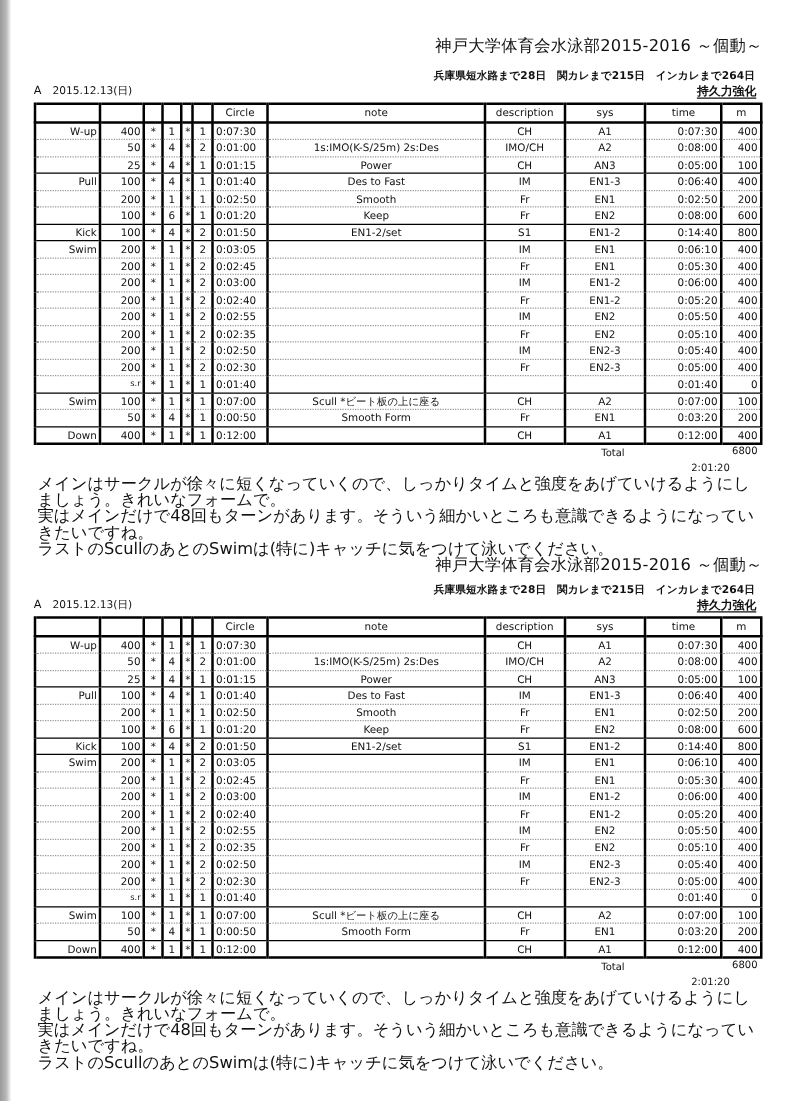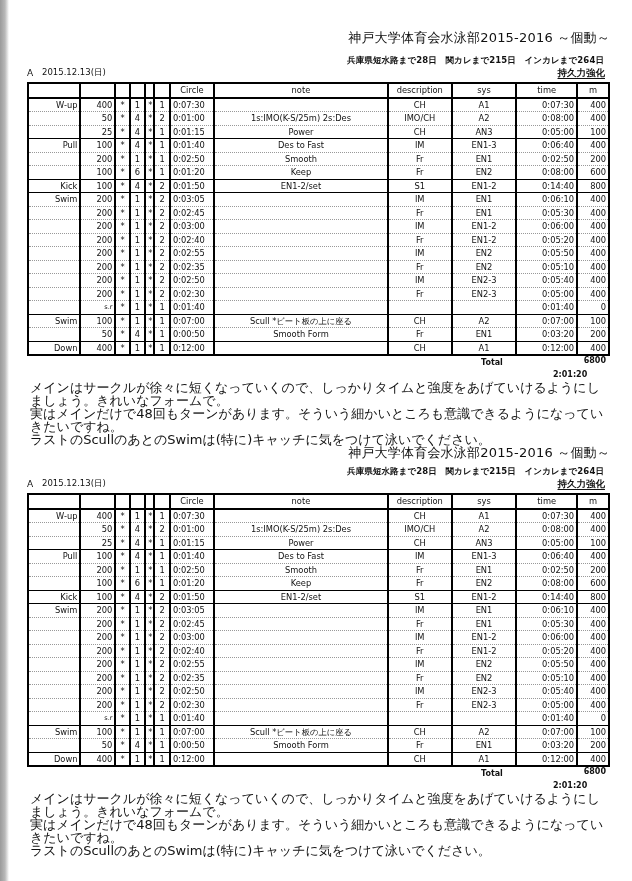--- a/index.html
+++ b/index.html
@@ -41,21 +41,21 @@
     border-left: 2.5px solid #000; border-right: 2.5px solid #000;
     border-top: 1px dotted #999; border-bottom: 1px dotted #999;
     white-space: nowrap; overflow: hidden;
   }
   table.menu tr.hdr td { border-bottom: 2.5px solid #000; text-align: center; height: 12px; }
   table.menu tr.grp td { border-top: 1.5px solid #000; }
   .r { text-align: right; }
   .c { text-align: center; }
   .small { font-size: 6.5px; }
 
-  .total-row { position: relative; height: 13px; font-size: 8px; font-weight: bold; }
+  .total-row { position: relative; height: 13px; font-size: 8px; }
   .total-label { position: absolute; left: 454px; top: 2px; }
   .total-time { position: absolute; left: 526px; top: 14px; }
   .total-m { position: absolute; right: 4px; top: 0; }
   .comments { font-size: 13px; line-height: 13px; margin-left: 3px; margin-top: 12px; }
 </style>
 </head>
 <body>
 
 <div class="edge"></div>
 

